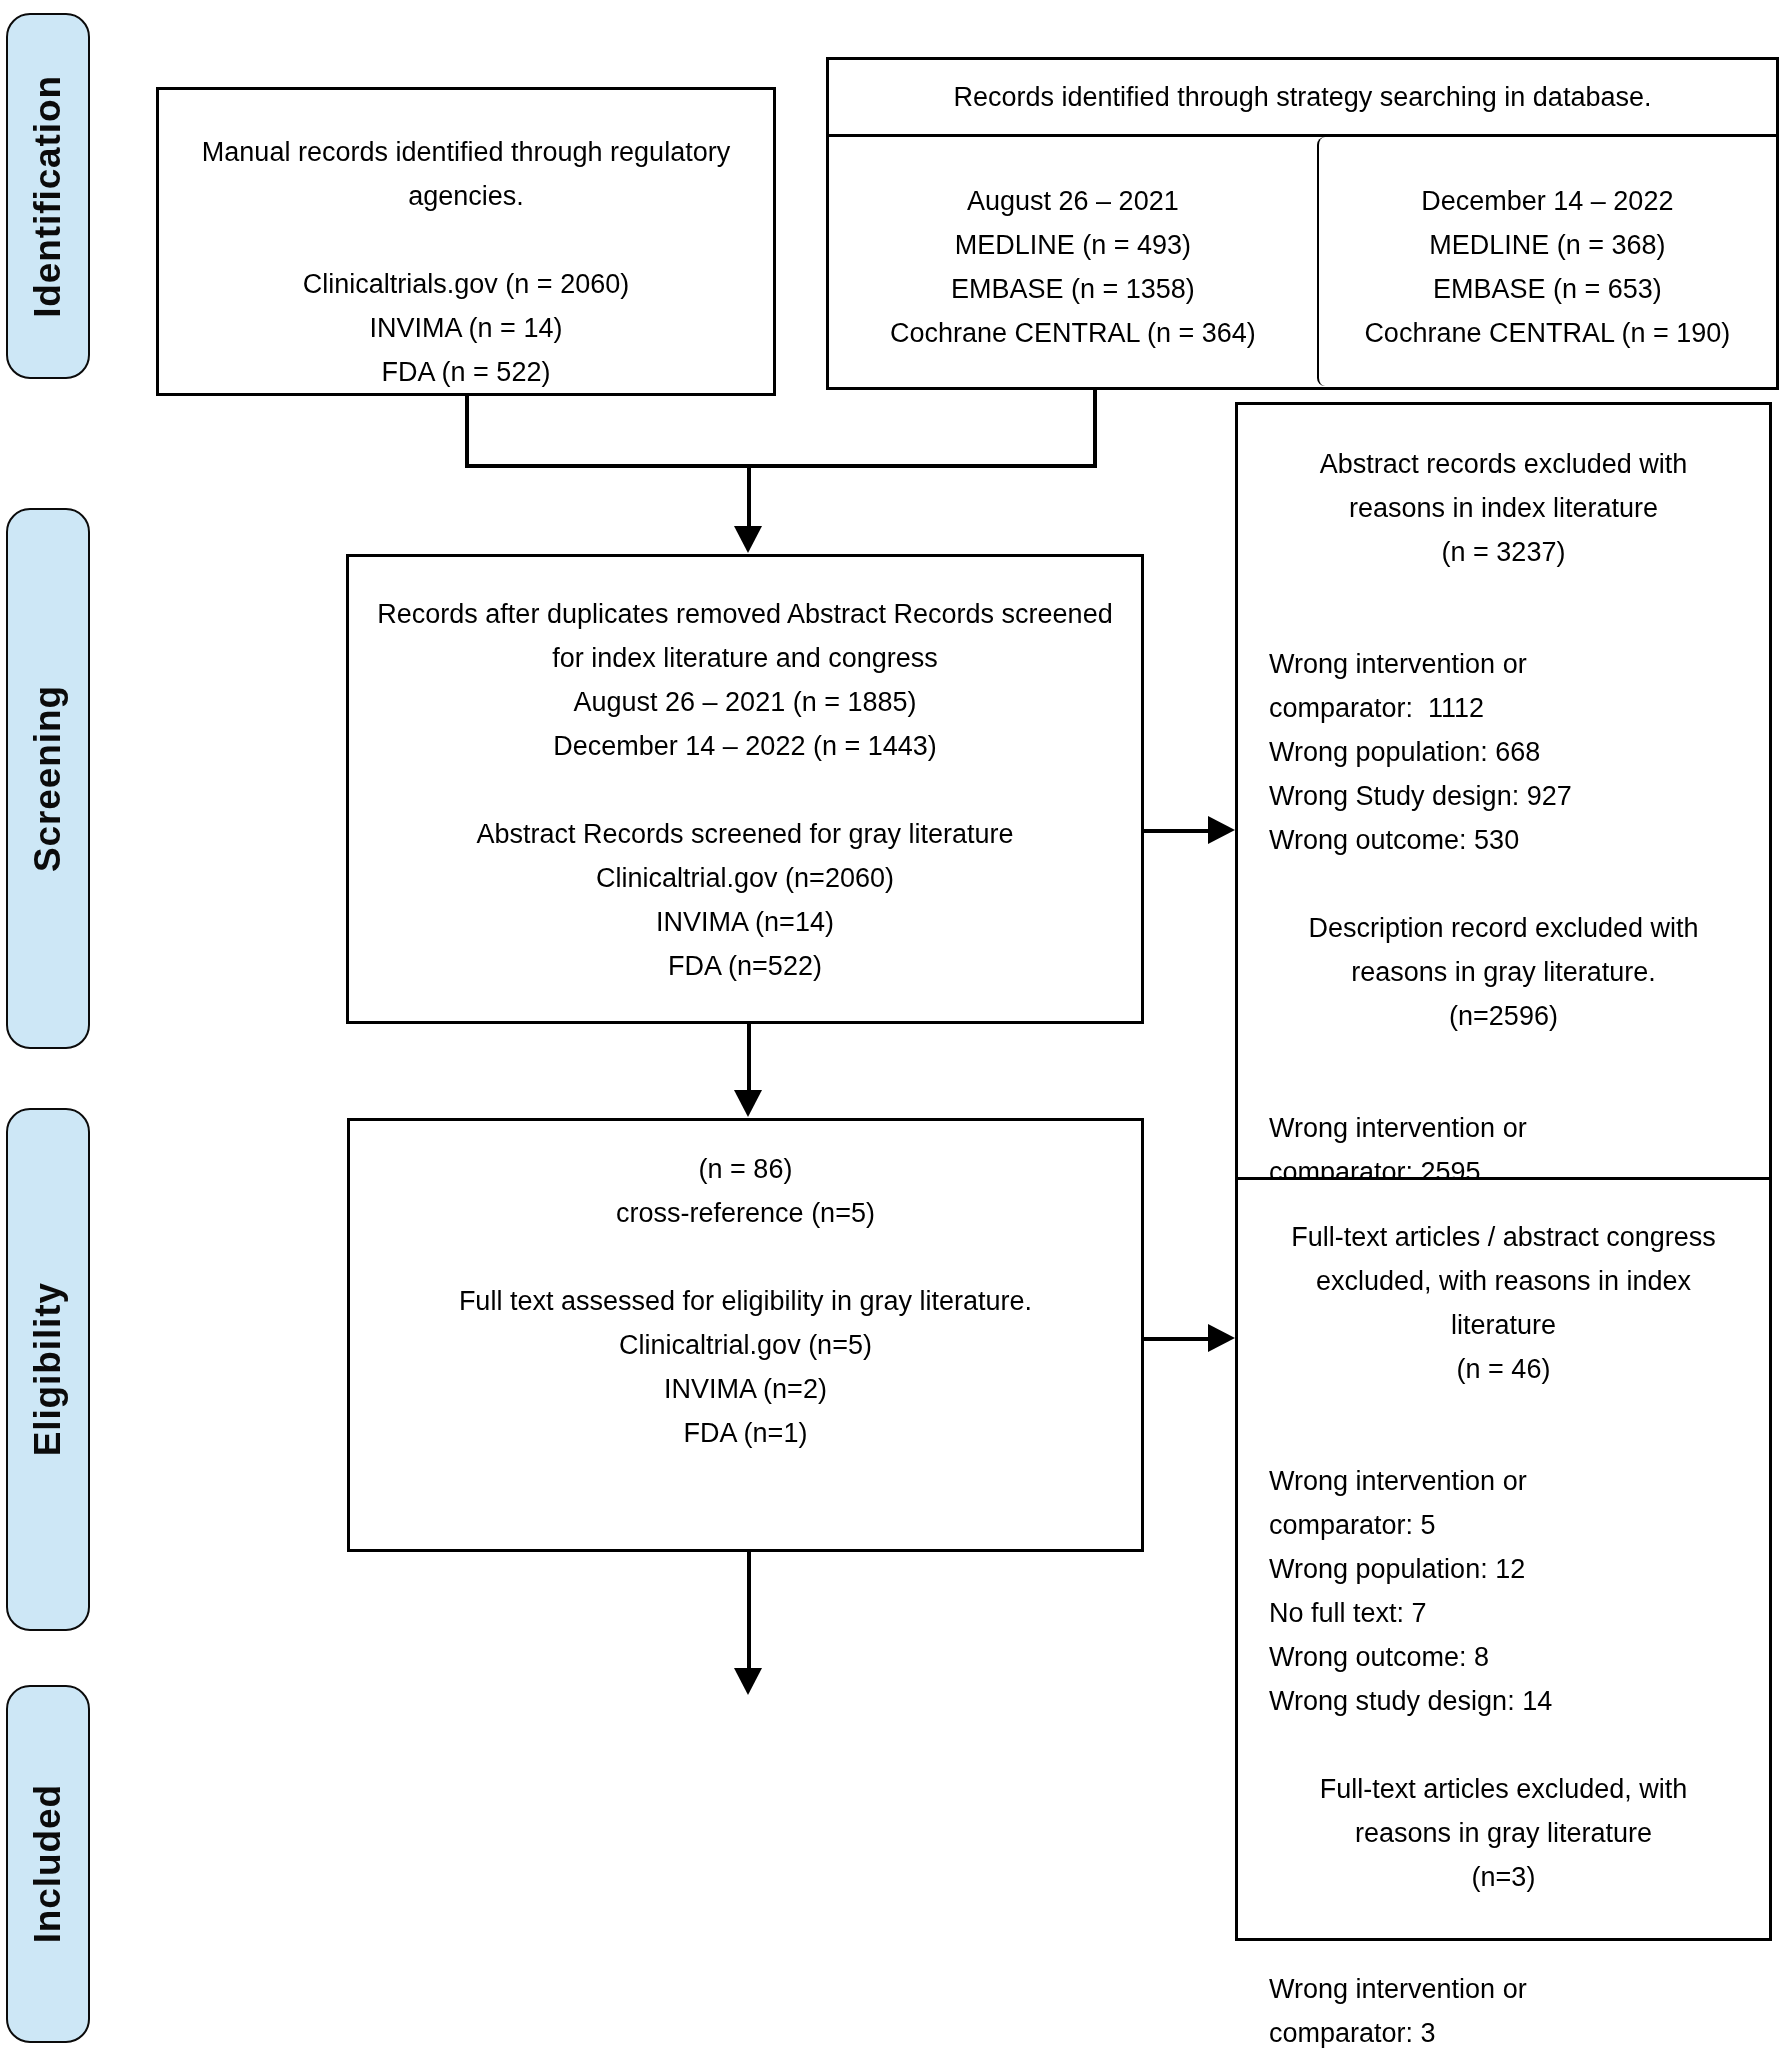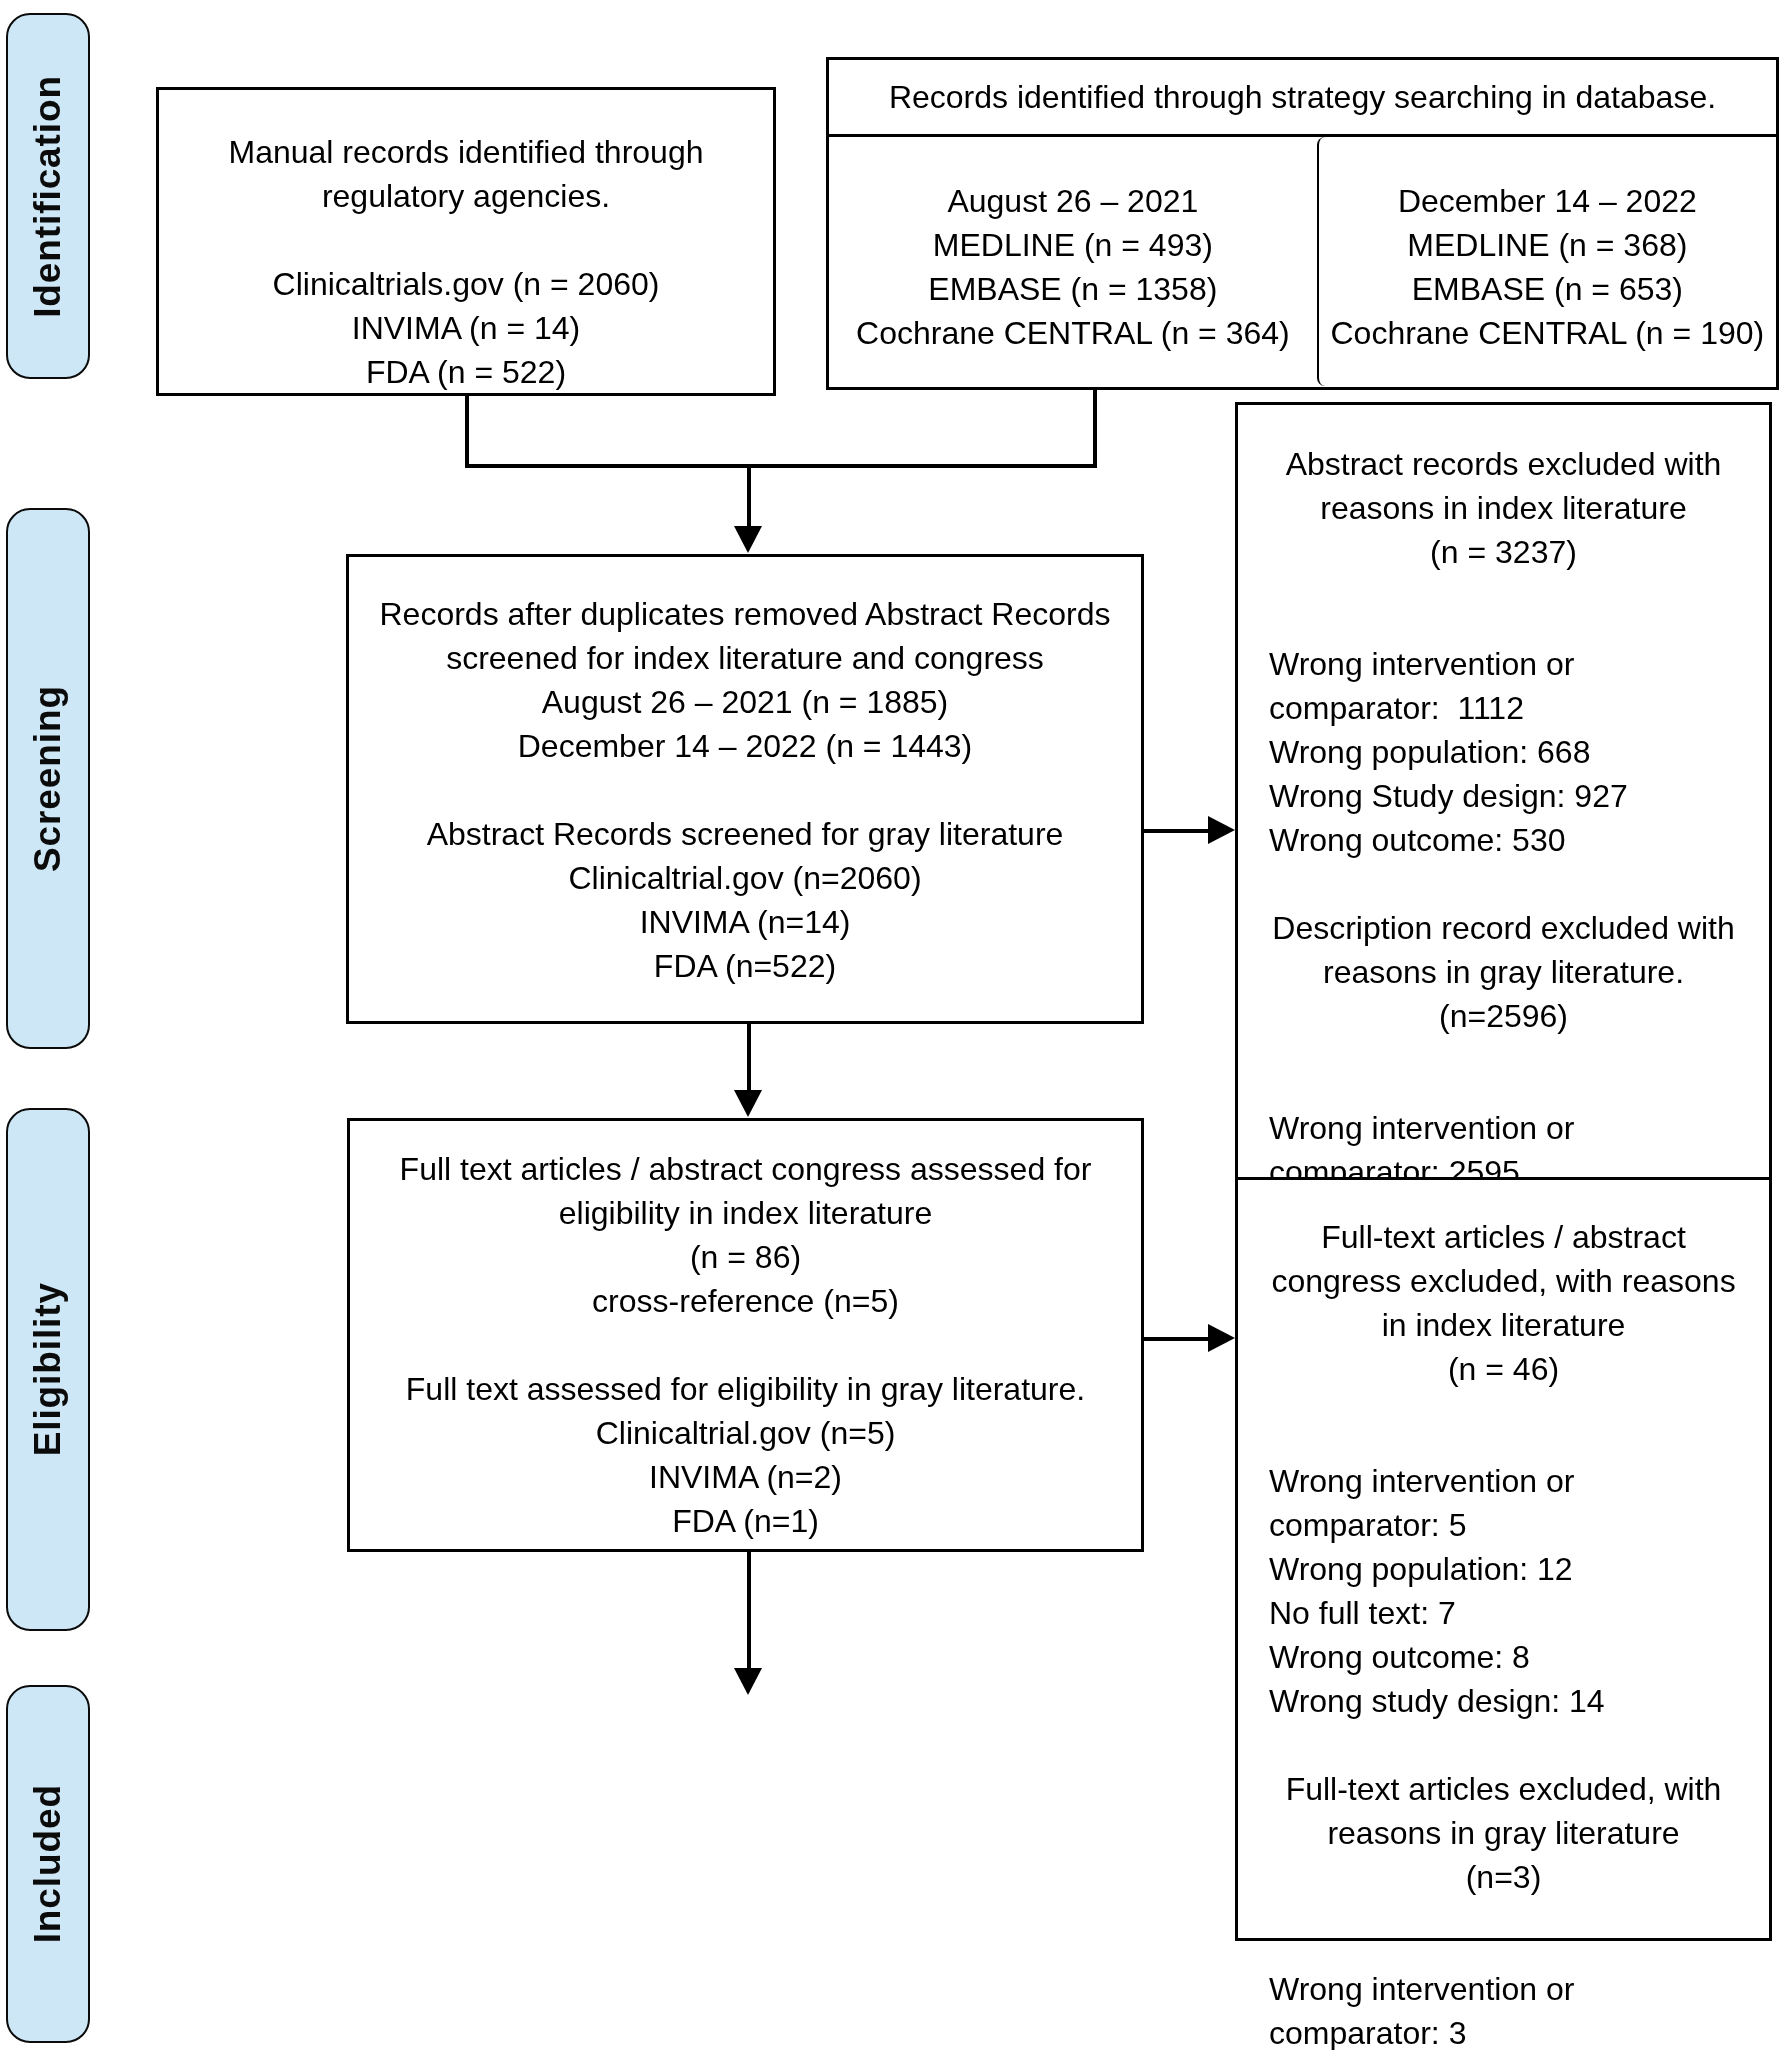--- a/index.html
+++ b/index.html
@@ -37,21 +37,21 @@
   .lbl-screening      { top: 508px; height: 541px; }
   .lbl-eligibility    { top: 1108px; height: 523px; }
   .lbl-included       { top: 1685px; height: 358px; }
 
   
   .fbox {
     position: absolute;
     background: #ffffff;
     border: 3.7px solid #000000;
     box-sizing: border-box;
-    font-size: 32px;
+    font-size: 27px;
     line-height: 44px;
     text-align: center;
   }
   .box-manual      { left: 156px;  top: 87px;   width: 620px;  height: 309px; padding: 40px 26px 0; }
   .box-database    { left: 826px;  top: 57px;   width: 953px; height: 333px; padding: 0; }
   .box-screening   { left: 346px;  top: 554px;  width: 798px;  height: 470px; padding: 35px 27.5px 0; }
   .box-eligibility { left: 347px;  top: 1118px; width: 797px;  height: 434px; padding: 26px 27.5px 0; }
   .box-included    { left: 370px;  top: 1695px; width: 792px;  height: 342px; padding: 40px 37px 0; }
   .box-excl-1      { left: 1235px; top: 402px;  width: 537px;  height: 932px; padding: 37px 31px 0; }
   .box-excl-2      { left: 1235px; top: 1177px; width: 537px;  height: 764px; padding: 35px 31px 8px; }
@@ -160,21 +160,20 @@
 Wrong outcome: 530</div>
     <div class="sp48"></div>
     <div>Description record excluded with reasons in gray literature.</div>
     <div>(n=2596)</div>
     <div class="sp48"></div>
     <div class="reasons">Wrong intervention or
 comparator: 2595</div>
   </div>
 
   <div class="fbox box-eligibility">
-    <div>Full text articles / abstract congress assessed for eligibility in index literature</div>
     <div>(n = 86)</div>
     <div>cross-reference (n=5)</div>
     <div class="sp48"></div>
     <div>Full text assessed for eligibility in gray literature.</div>
     <div>Clinicaltrial.gov (n=5)</div>
     <div>INVIMA (n=2)</div>
     <div>FDA (n=1)</div>
   </div>
 
   <div class="fbox box-excl-2">

